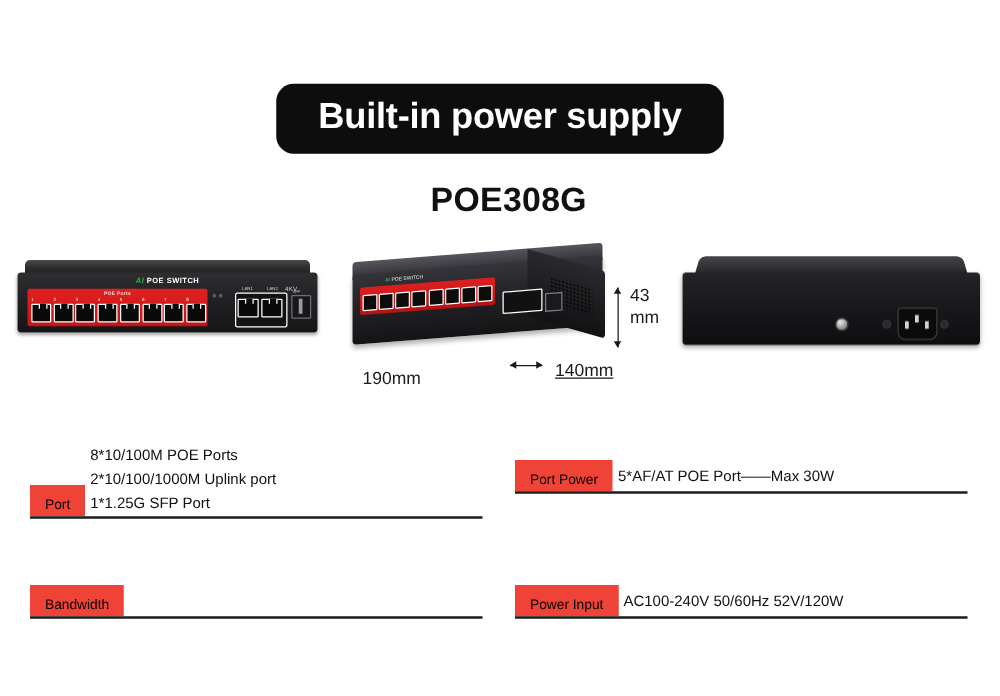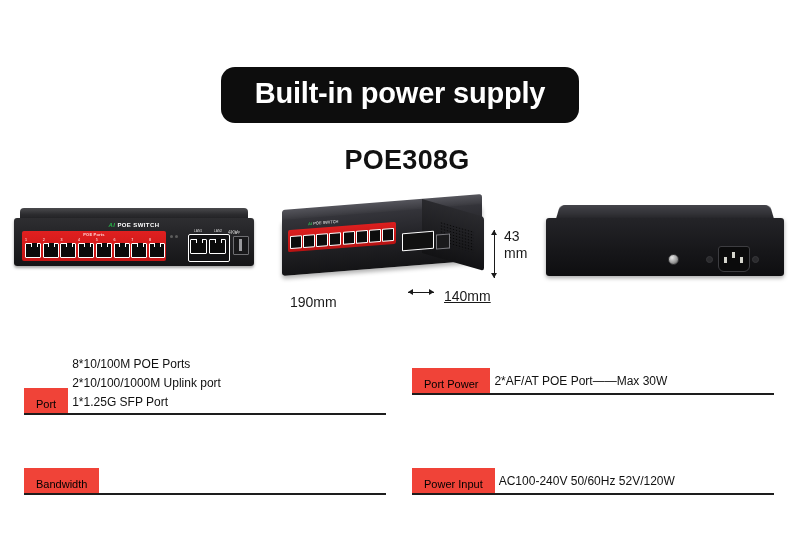--- a/index.html
+++ b/index.html
@@ -611,21 +611,21 @@
       <div class="spec-text">8*10/100M POE Ports
 2*10/100/1000M Uplink port
 1*1.25G SFP Port</div>
       <div class="spec-rule"></div>
     </div>
   </div>
 
   <div class="spec-cell col-r row-1">
     <div class="spec-inner">
       <div class="badge">Port Power</div>
-      <div class="spec-text">2*AF/AT POE Port——Max 30W</div>
+      <div class="spec-text">5*AF/AT POE Port——Max 30W</div>
       <div class="spec-rule"></div>
     </div>
   </div>
 
   <div class="spec-cell col-l row-2">
     <div class="spec-inner">
       <div class="badge">Bandwidth</div>
       <div class="spec-rule"></div>
     </div>
   </div>

